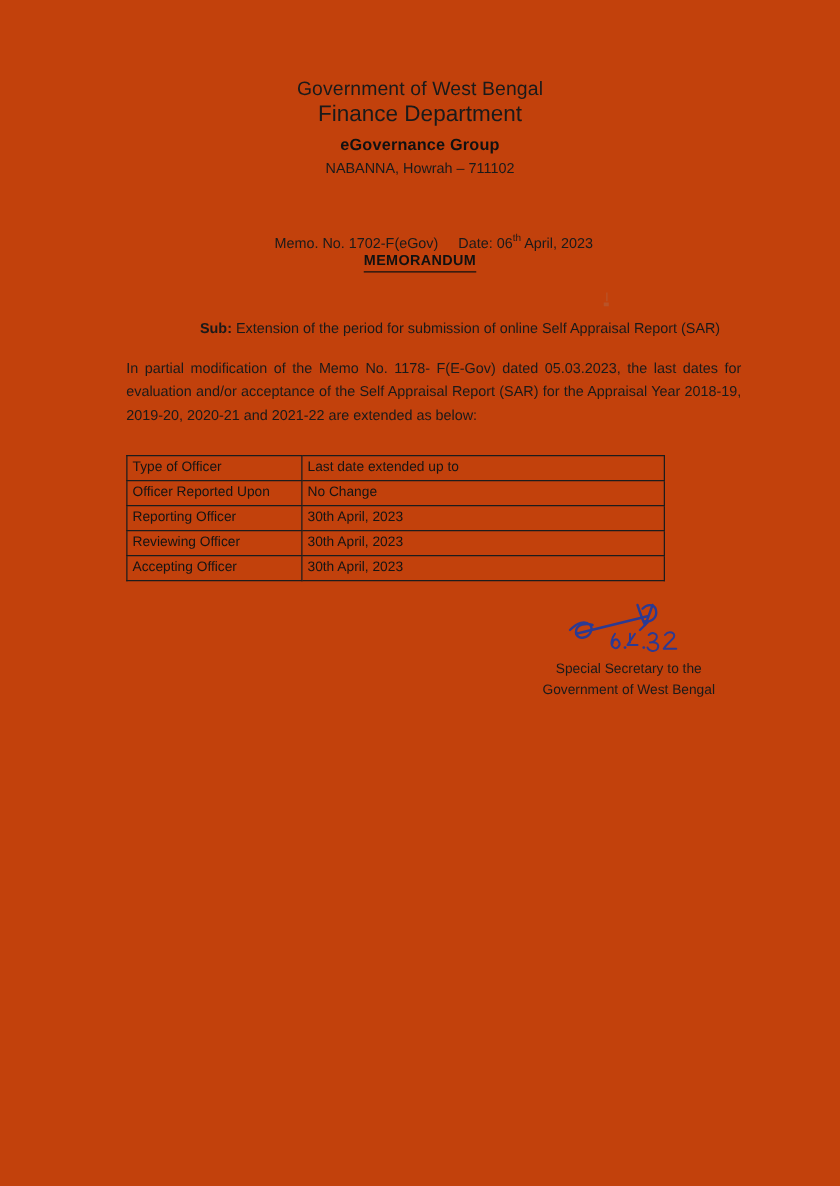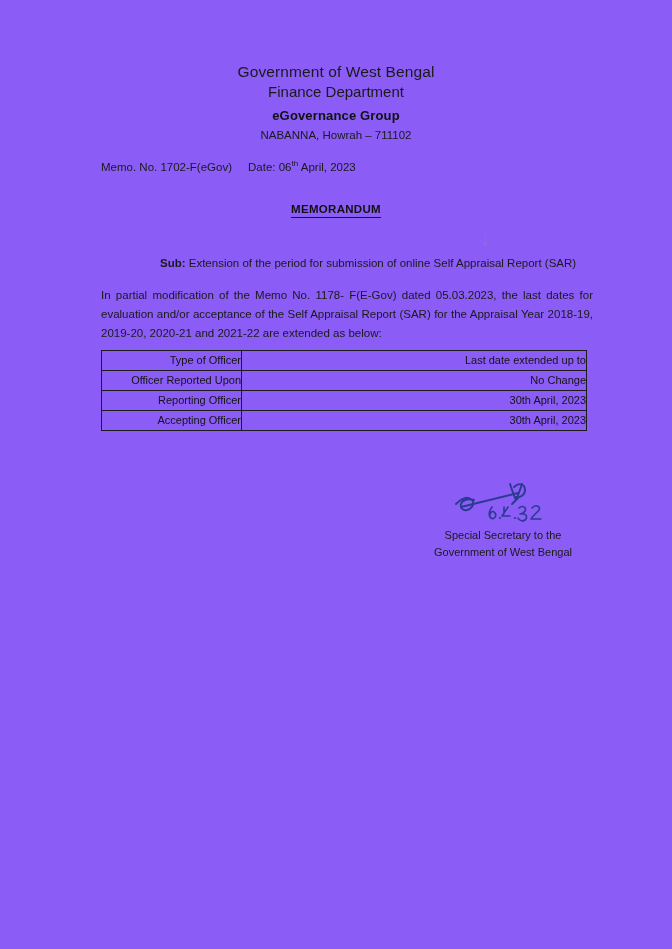--- a/index.html
+++ b/index.html
@@ -4,42 +4,42 @@
 <style>
   html, body {
     margin: 0;
     padding: 0;
     background: #ffffff;
   }
   .page {
     position: relative;
     width: 672px;
     height: 949px;
-    background: #8b5cf6;
+    background: #c2410c;
     font-family: "Liberation Sans", sans-serif;
     color: #111111;
     overflow: hidden;
   }
 
   
   .letterhead {
     position: absolute;
     left: 0;
     top: 62px;
     width: 672px;
     text-align: center;
   }
   .lh-org {
     font-size: 15.5px;
     line-height: 20px;
     letter-spacing: .1px;
     color: #1a1a1a;
   }
   .lh-dept {
-    font-size: 15px;
+    font-size: 18px;
     line-height: 17px;
     margin-top: 1px;
     color: #1a1a1a;
   }
   .lh-group {
     font-size: 13px;
     line-height: 17px;
     font-weight: bold;
     letter-spacing: .15px;
     margin-top: 7px;
@@ -49,24 +49,24 @@
     font-size: 11.5px;
     line-height: 17px;
     margin-top: 3px;
     color: #1a1a1a;
   }
 
   
   .memo-row {
     position: absolute;
     left: 101px;
-    top: 161px;
+    top: 189px;
     width: 492px;
     display: flex;
-    justify-content: flex-start;
+    justify-content: center;
     align-items: baseline;
     font-size: 11.5px;
     color: #1a1a1a;
     gap: 16px;
   }
   .memo-row .date sup {
     font-size: 8px;
     vertical-align: super;
     line-height: 0;
   }
@@ -128,27 +128,26 @@
     position: absolute;
     background: #9a9a9a;
   }
   .artifact::before { left: 3px; top: 0; width: 1px; height: 7px; }
   .artifact::after  { left: 1px; top: 8px; width: 4px; height: 3px; }
 
   
   .tbl {
     position: absolute;
     left: 101px;
-    top: 350px;
-    width: 486px;
+    top: 364px;
+    width: 431px;
     border-collapse: collapse;
     table-layout: fixed;
     font-size: 11px;
     color: #141414;
-    text-align: right;
   }
   .tbl td {
     border: 1.1px solid #1c1c1c;
     height: 19px;
     padding: 0 0 0 4px;
     vertical-align: middle;
     line-height: 13px;
     white-space: nowrap;
   }
   .tbl td.c1 { width: 135px; }
@@ -206,20 +205,24 @@
       <tr>
         <td class="c1">Type of Officer</td>
         <td>Last date extended up to</td>
       </tr>
       <tr>
         <td class="c1">Officer Reported Upon</td>
         <td>No Change</td>
       </tr>
       <tr>
         <td class="c1">Reporting Officer</td>
+        <td>30th April, 2023</td>
+      </tr>
+      <tr>
+        <td class="c1">Reviewing Officer</td>
         <td>30th April, 2023</td>
       </tr>
       <tr>
         <td class="c1">Accepting Officer</td>
         <td>30th April, 2023</td>
       </tr>
     </tbody>
   </table>
 
   <div class="sign-block">

